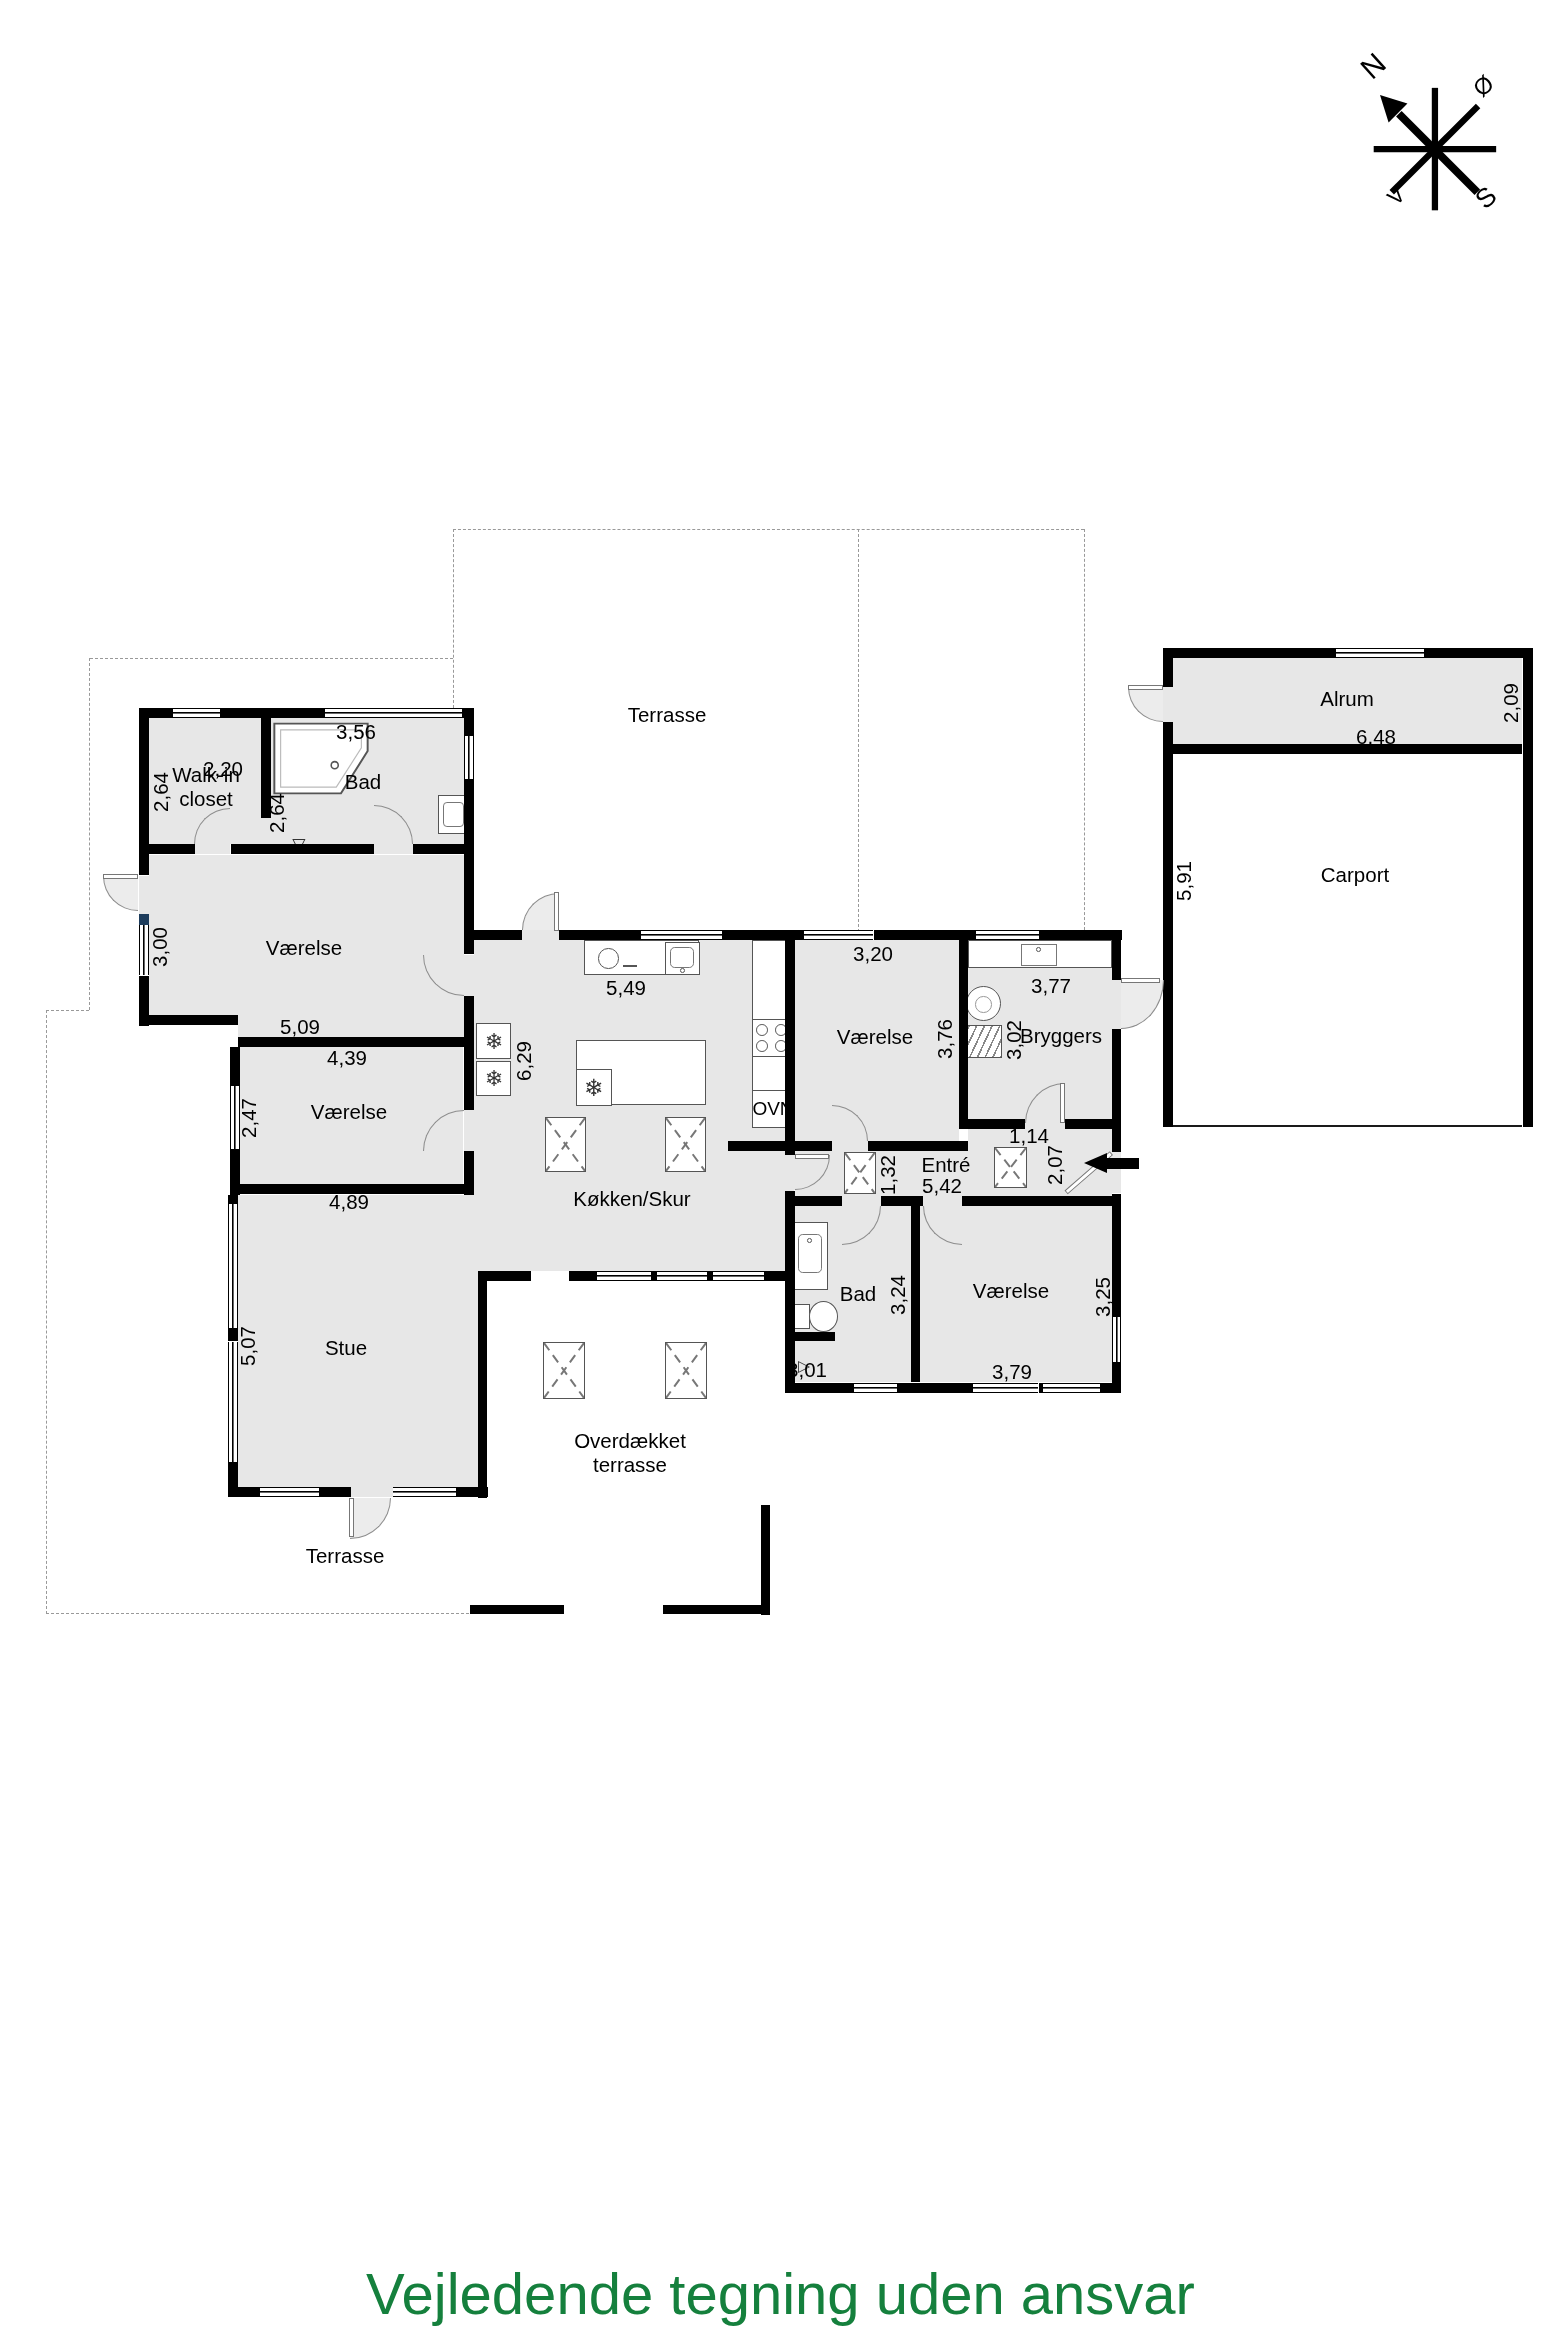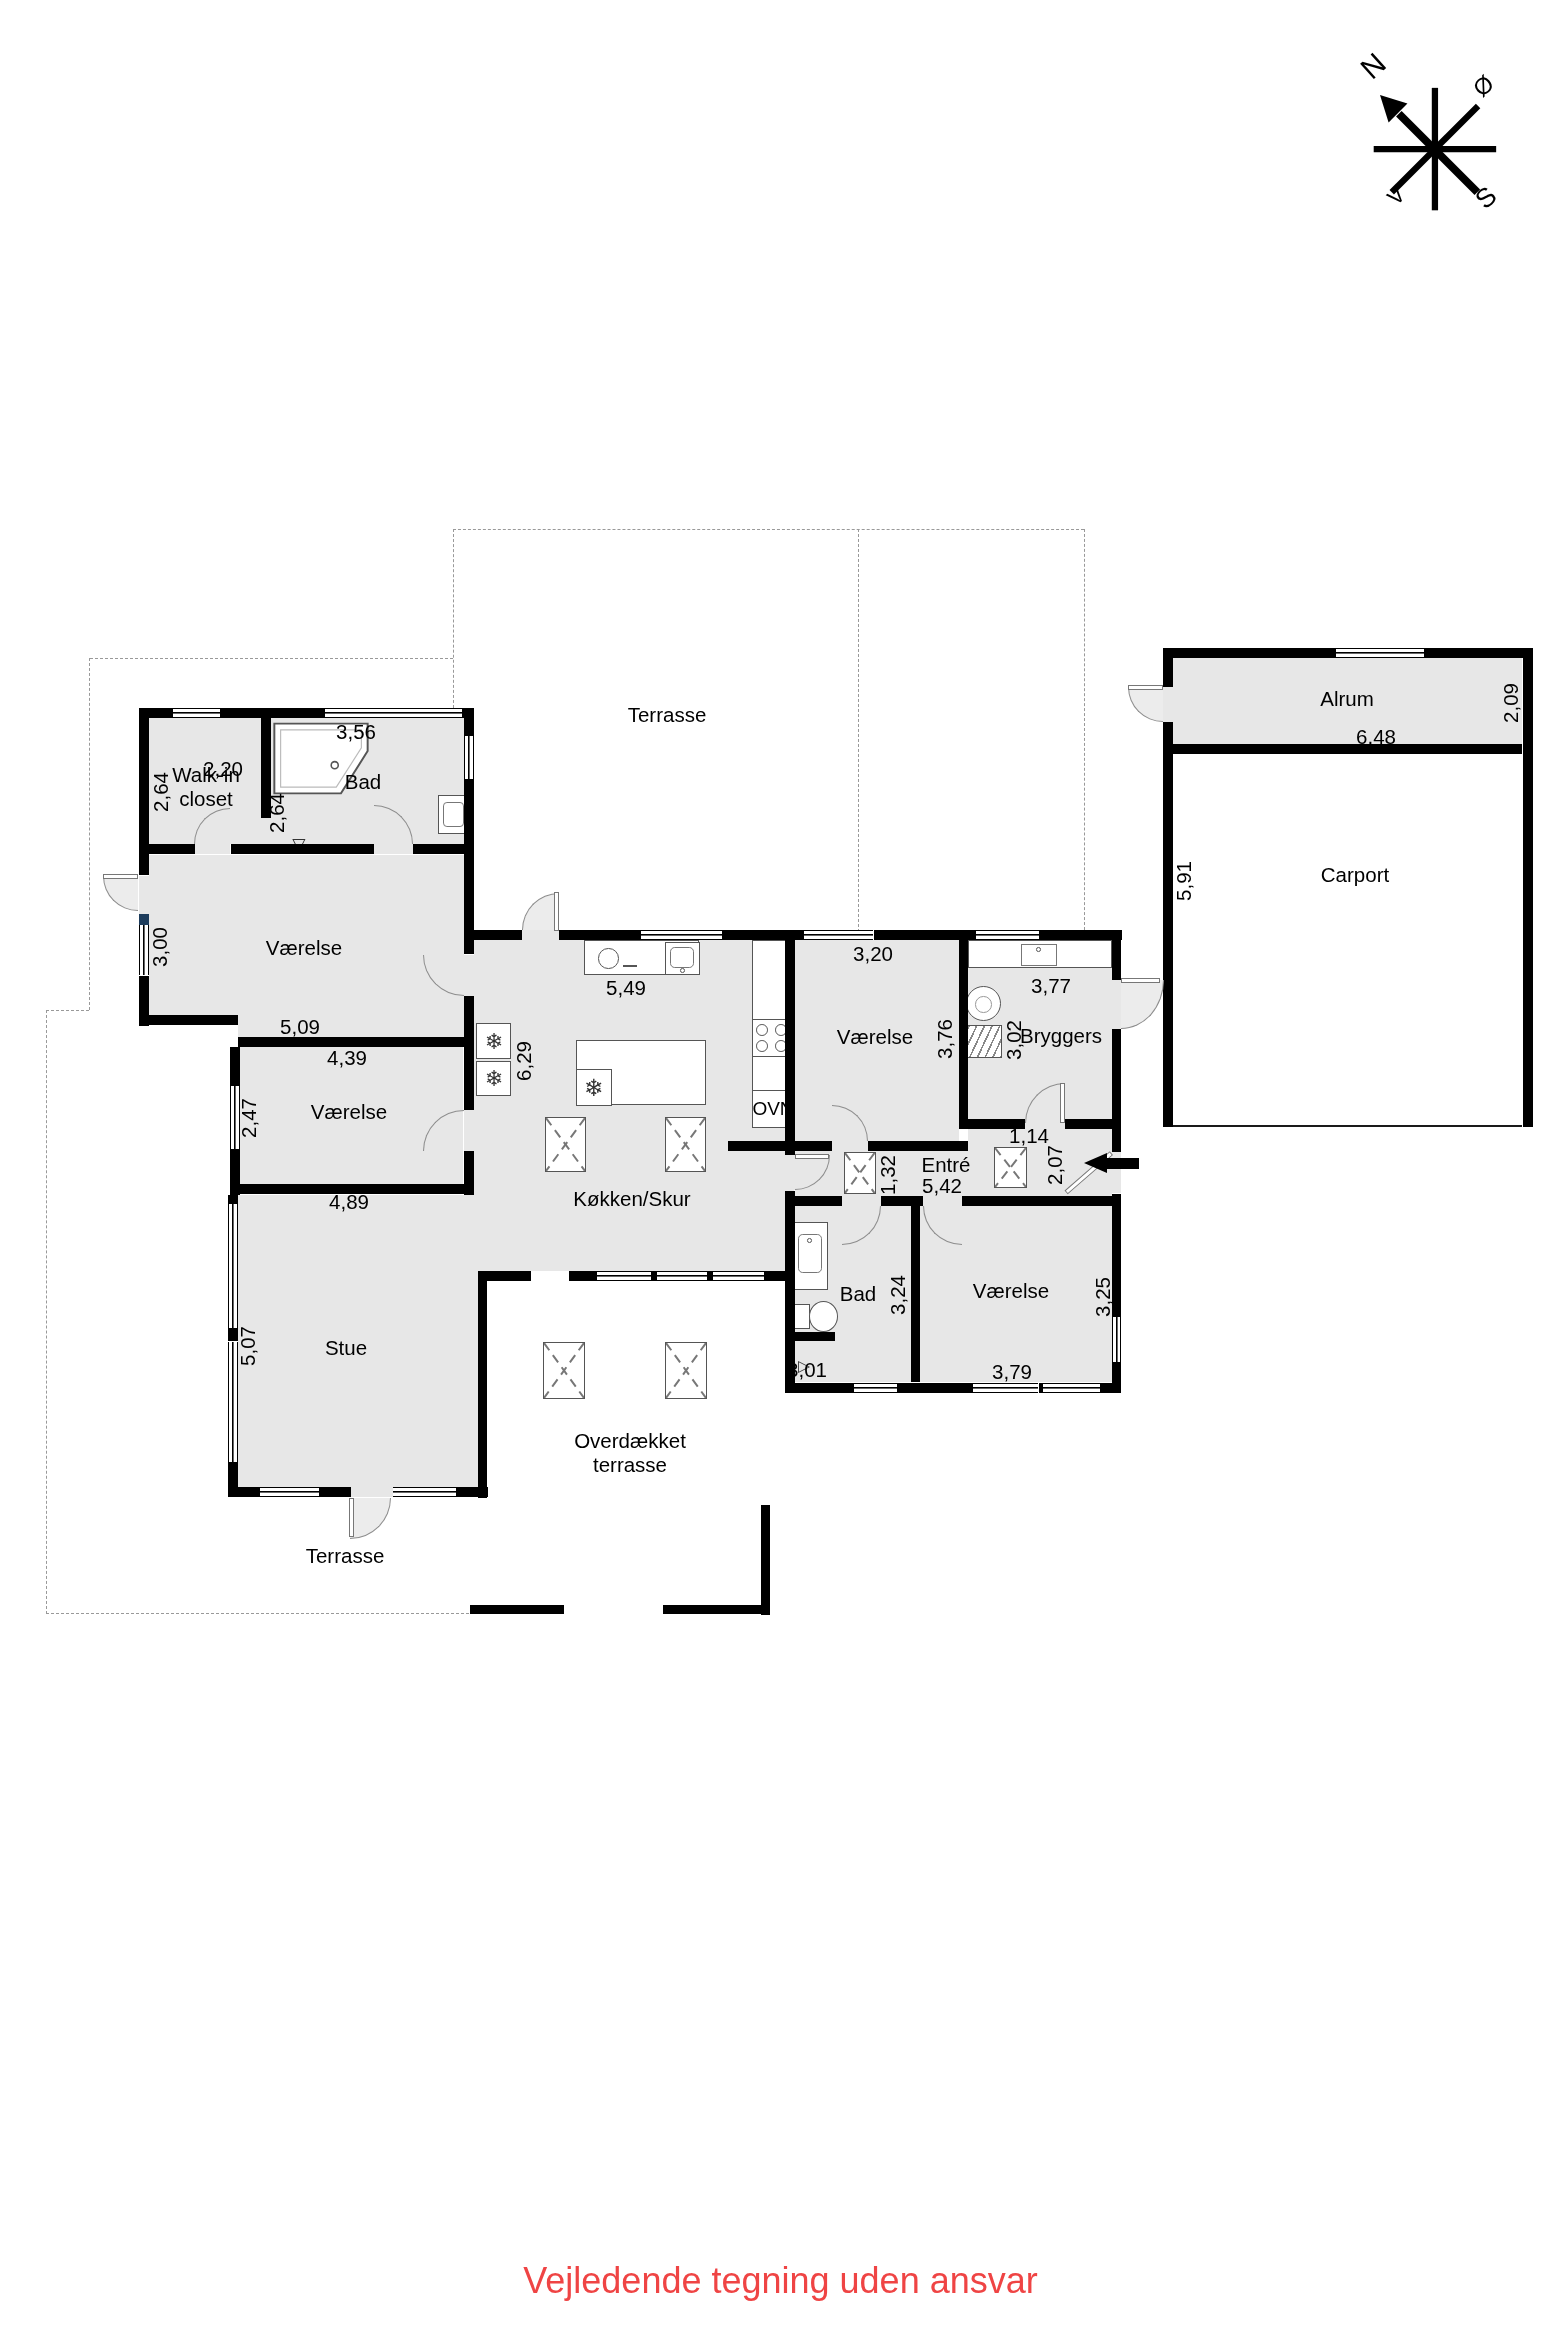--- a/index.html
+++ b/index.html
@@ -23,21 +23,21 @@
   .leaf{position:absolute;background:#fff;border:0.8px solid #777;box-sizing:border-box;}
   .fix{position:absolute;background:#fff;border:1.6px solid #555;box-sizing:border-box;}
   .fixin{position:absolute;background:#fff;border:1.2px solid #777;box-sizing:border-box;}
   .lab{position:absolute;font-size:20.5px;color:#000;white-space:nowrap;transform:translate(-50%,-50%);}
   .lab.v{transform:translate(-50%,-50%) rotate(-90deg);}
   .lab.wrap{white-space:normal;text-align:center;line-height:1.15;}
   .sky{position:absolute;background:#fff;border:1.2px solid #555;box-sizing:border-box;}
   .sky svg{position:absolute;left:0;top:0;width:100%;height:100%;}
   .circ{position:absolute;border:1.6px solid #555;border-radius:50%;box-sizing:border-box;background:#fff;}
   .glyph{position:absolute;font-family:"DejaVu Sans",sans-serif;color:#333;transform:translate(-50%,-50%);}
-  .footer{position:absolute;left:0;top:2260px;width:1561px;text-align:center;font-size:36px;color:#ef4444;}
+  .footer{position:absolute;left:0;top:2260px;width:1561px;text-align:center;font-size:58px;color:#15803d;}
 </style>
 </head>
 <body>
 
 <div class="plan">
 
   <div class="room" style="left:149px;top:718px;width:315px;height:126px;"></div>
   <div class="room" style="left:149px;top:855px;width:315px;height:161px;"></div>
   <div class="room" style="left:238px;top:1015px;width:226px;height:22px;"></div>
   <div class="room" style="left:240px;top:1047px;width:223px;height:137px;"></div>

